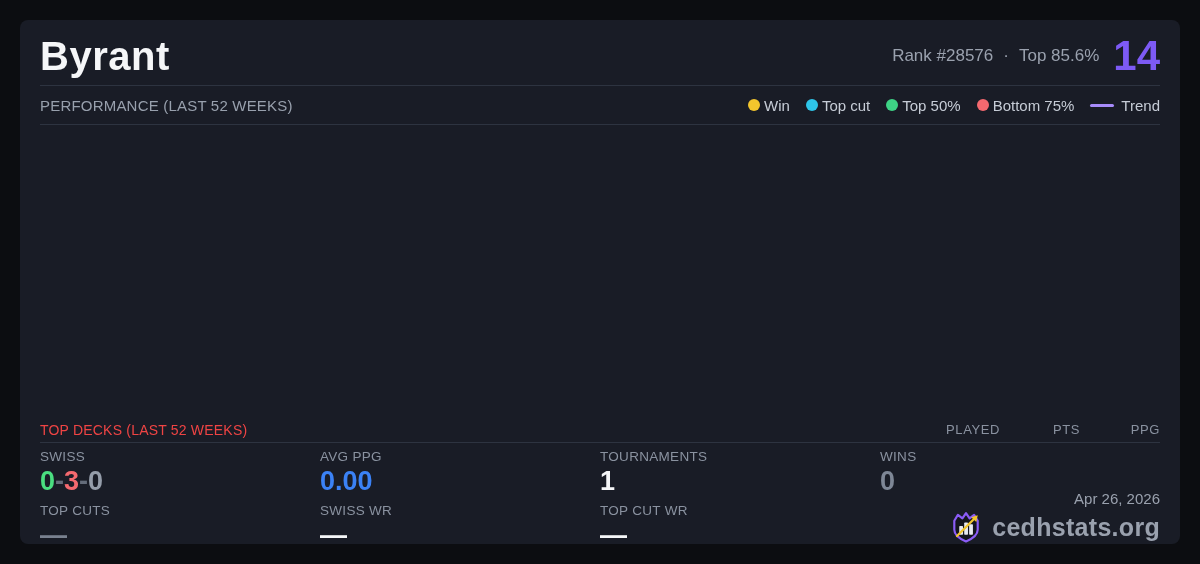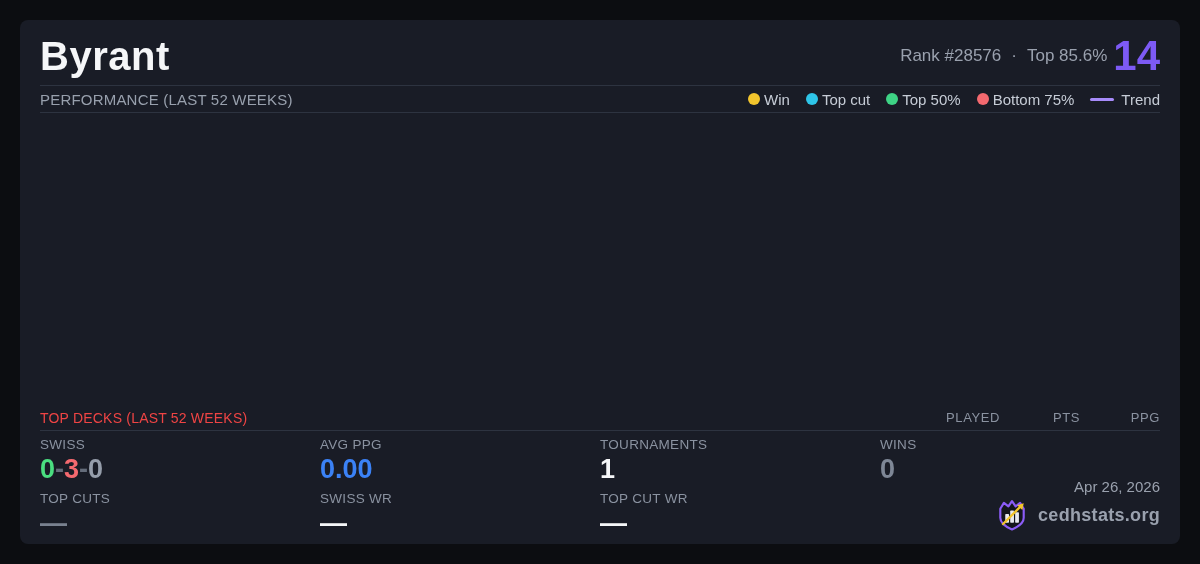--- a/index.html
+++ b/index.html
@@ -22,26 +22,26 @@
   
   .title-row {
     height: 65px;
     display: flex; align-items: center; justify-content: space-between;
     padding-top: 6px;
   }
   .page-title {
     margin: 0; font-size: 40px; font-weight: 700;
     color: #f5f6f8; letter-spacing: 0.5px; line-height: 1;
   }
-  .title-right { display: flex; align-items: center; gap: 6px; }
+  .title-right { display: flex; align-items: center; gap: 14px; }
   .rank-line { display: flex; align-items: center; gap: 10px; color: #9aa1ae; font-size: 17px; }
   .rating { font-size: 42px; font-weight: 700; line-height: 1; }
   
   .perf-header {
-    height: 28px;
+    height: 40px;
     border-top: 1px solid #2d3340;
     border-bottom: 1px solid #2d3340;
     display: flex; align-items: center; justify-content: space-between;
   }
   .section-title { color: #98a0ad; font-size: 15px; letter-spacing: 0.2px; }
   .legend { display: flex; align-items: center; gap: 16px; }
   .legend-item { display: flex; align-items: center; gap: 4px; color: #c6ccd6; font-size: 15px; }
   .legend-dot { width: 12px; height: 12px; border-radius: 50%; }
   .legend-line { width: 24px; height: 3px; border-radius: 2px; margin-right: 3px; }
   
@@ -66,21 +66,21 @@
   .stat-label { color: #8a92a0; font-size: 13.5px; letter-spacing: 0.3px; margin-bottom: 2px; }
   .stat-value { font-size: 27px; font-weight: 700; color: #f5f6f8; line-height: 1.18; }
   .rec-sep { color: #646c7a; }
   
   .footer {
     position: absolute; right: 0; bottom: 8px;
     display: flex; flex-direction: column; align-items: flex-end; gap: 2px;
   }
   .footer-date { color: #9aa1ae; font-size: 15px; }
   .brand { display: flex; align-items: center; gap: 8px; cursor: pointer; }
-  .brand-text { color: #9aa1ae; font-size: 18px; font-weight: 700; letter-spacing: 0.3px; }
+  .brand-text { color: #9aa1ae; font-size: 25px; font-weight: 700; letter-spacing: 0.3px; }
 </style>
 </head>
 <body>
 
 <div class="card">
 
   <div class="title-row">
     <h1 class="page-title">Byrant</h1>
     <div class="title-right">
       <div class="rank-line">

